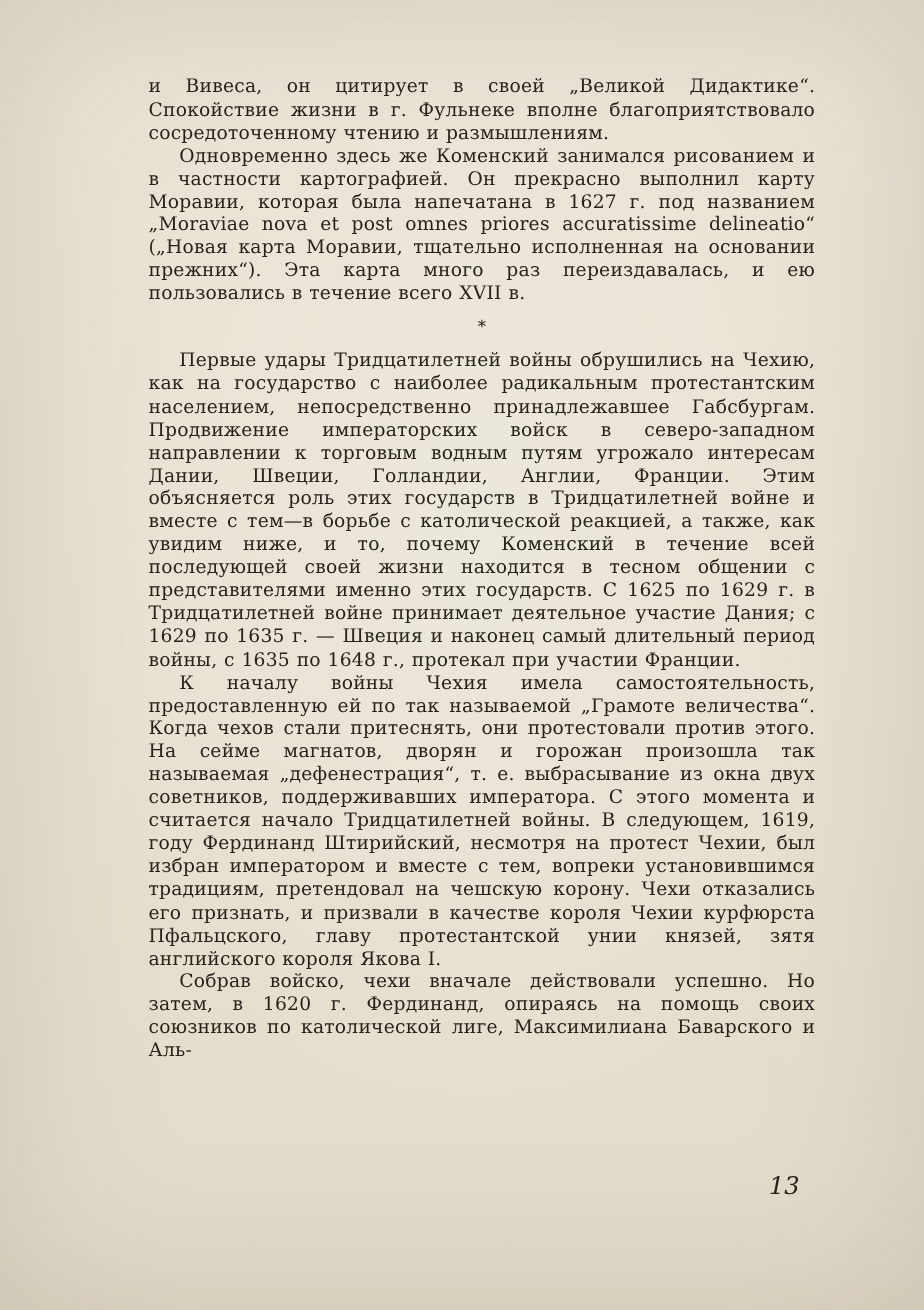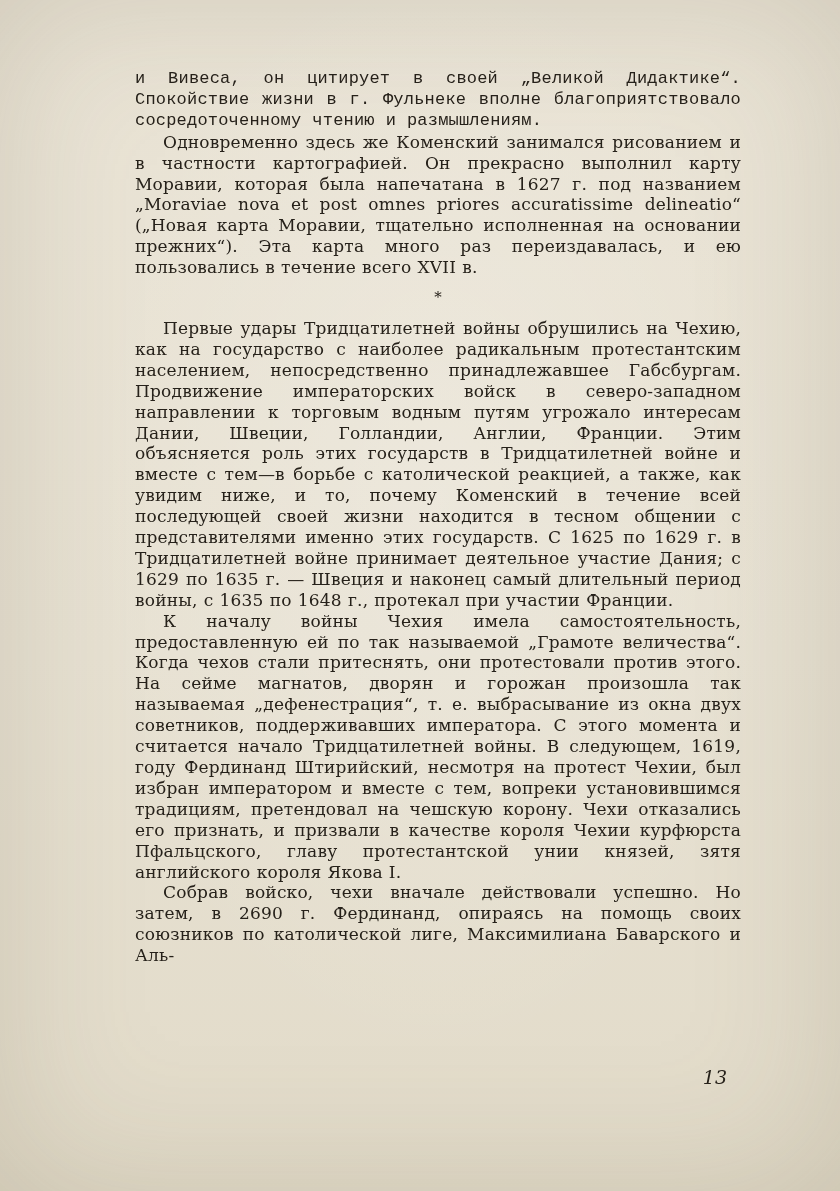--- a/index.html
+++ b/index.html
@@ -34,47 +34,46 @@
     -webkit-hyphens: auto;
     hyphens: auto;
   }
   .text-block p {
     margin: 0;
     padding: 0;
     text-indent: 28px;
   }
   .text-block p.continuation {
     text-indent: 0;
-    font-family: Liberation Mono, monospace;
   }
   .separator {
     text-align: center;
     text-indent: 0;
     font-size: 15px;
     line-height: 20.9px;
     margin: 9px 0 10px 0;
     letter-spacing: 0;
   }
   .page-number {
     position: absolute;
     left: 135px;
     top: 1066px;
     width: 592px;
     text-align: right;
     font-style: italic;
-    font-size: 19px;
+    font-size: 22px;
     color: #26211a;
   }
 </style>
 </head>
 <body>
 
 <div class="scan-page">
   <div class="text-block">
     <p class="continuation">и Вивеса, он цитирует в своей „Великой Дидактике“. Спокойствие жизни в г. Фульнеке вполне благоприятствовало сосредоточенному чтению и размышлениям.</p>
     <p>Одновременно здесь же Коменский занимался рисованием и в частности картографией. Он прекрасно выполнил карту Моравии, которая была напечатана в 1627 г. под названием „Moraviae nova et post omnes priores accuratissime delineatio“ („Новая карта Моравии, тщательно исполненная на основании прежних“). Эта карта много раз переиздавалась, и ею пользовались в течение всего XVII в.</p>
     <div class="separator">*</div>
     <p>Первые удары Тридцатилетней войны обрушились на Чехию, как на государство с наиболее радикальным протестантским населением, непосредственно принадлежавшее Габсбургам. Продвижение императорских войск в северо-западном направлении к торговым водным путям угрожало интересам Дании, Швеции, Голландии, Англии, Франции. Этим объясняется роль этих государств в Тридцатилетней войне и вместе с тем—в борьбе с католической реакцией, а также, как увидим ниже, и то, почему Коменский в течение всей последующей своей жизни находится в тесном общении с представителями именно этих государств. С 1625 по 1629 г. в Тридцатилетней войне принимает деятельное участие Дания; с 1629 по 1635 г. — Швеция и наконец самый длительный период войны, с 1635 по 1648 г., протекал при участии Франции.</p>
     <p>К началу войны Чехия имела самостоятельность, предоставленную ей по так называемой „Грамоте величества“. Когда чехов стали притеснять, они протестовали против этого. На сейме магнатов, дворян и горожан произошла так называемая „дефенестрация“, т. е. выбрасывание из окна двух советников, поддерживавших императора. С этого момента и считается начало Тридцатилетней войны. В следующем, 1619, году Фердинанд Штирийский, несмотря на протест Чехии, был избран императором и вместе с тем, вопреки установившимся традициям, претендовал на чешскую корону. Чехи отказались его признать, и призвали в качестве короля Чехии курфюрста Пфальцского, главу протестантской унии князей, зятя английского короля Якова I.</p>
-    <p>Собрав войско, чехи вначале действовали успешно. Но затем, в 2690 г. Фердинанд, опираясь на помощь своих союзников по католической лиге, Максимилиана Баварского и Аль-</p>
+    <p>Собрав войско, чехи вначале действовали успешно. Но затем, в 1620 г. Фердинанд, опираясь на помощь своих союзников по католической лиге, Максимилиана Баварского и Аль-</p>
   </div>
   <div class="page-number">13</div>
 </div>
 
 </body></html>

